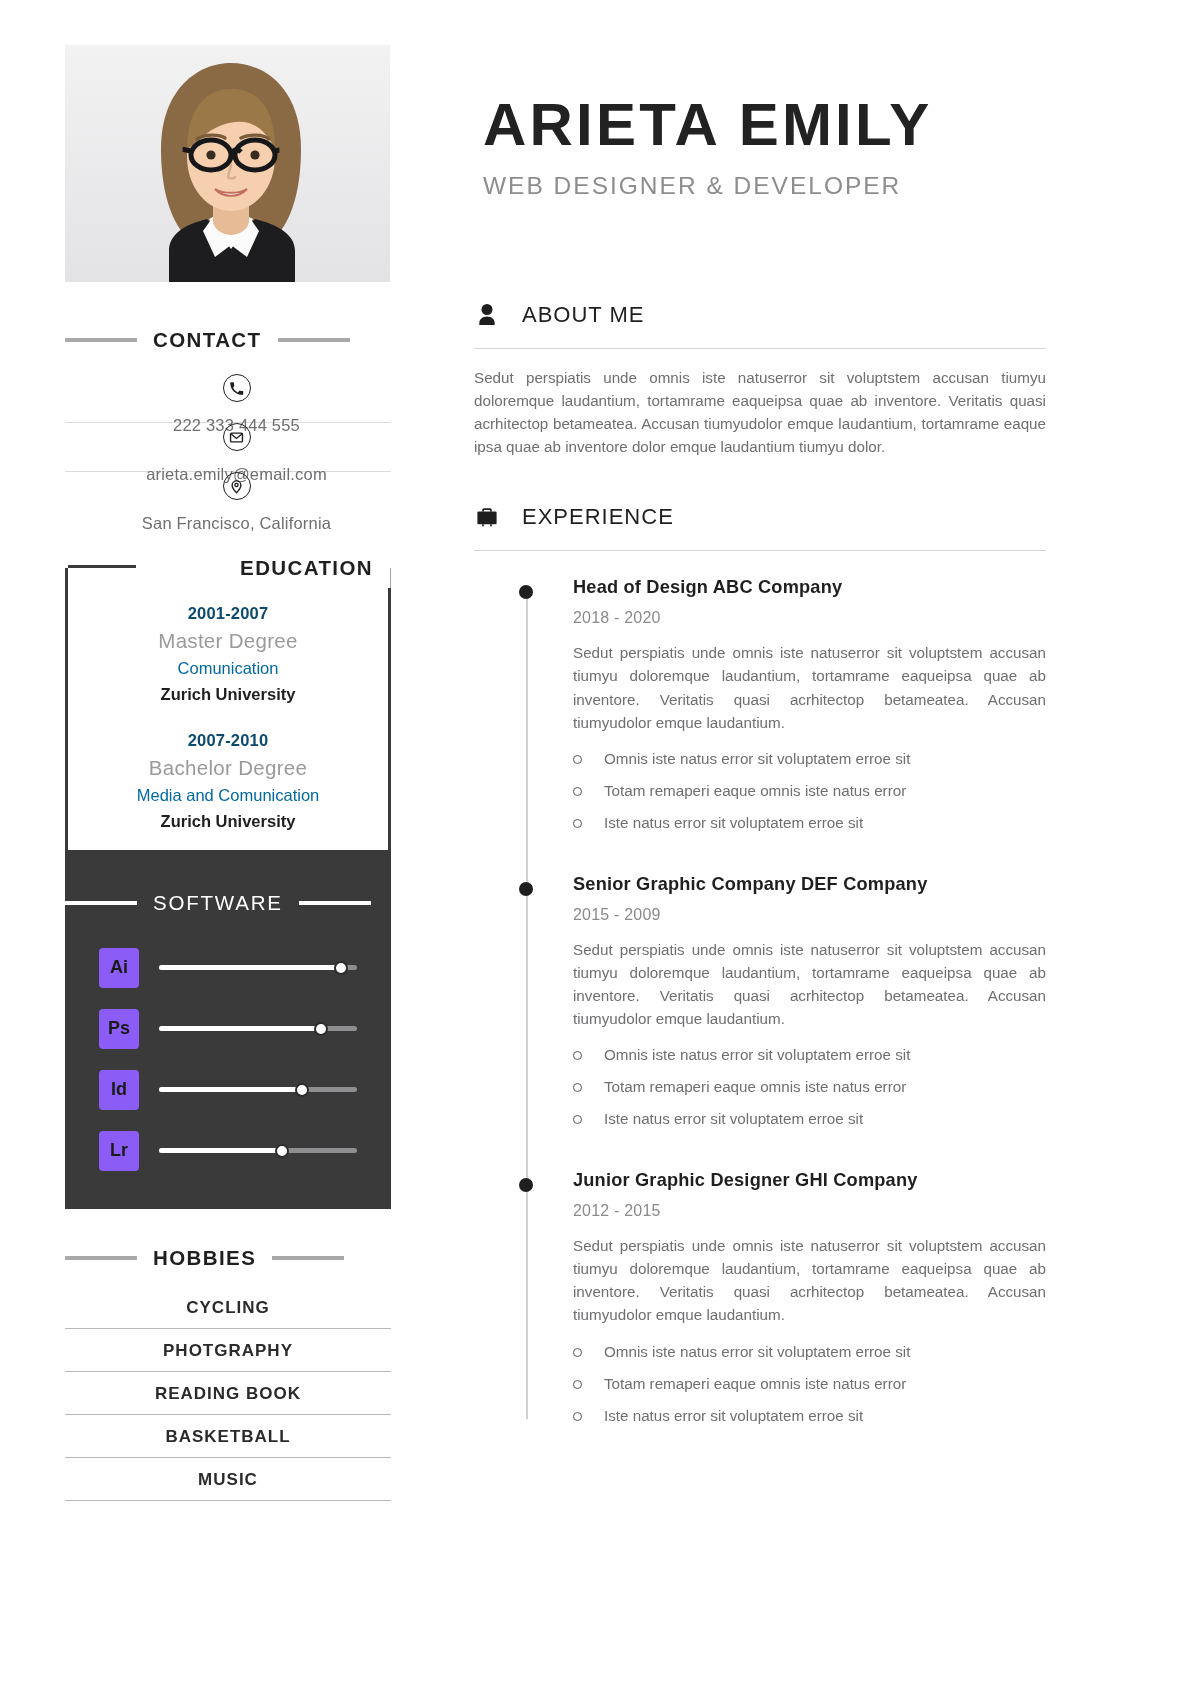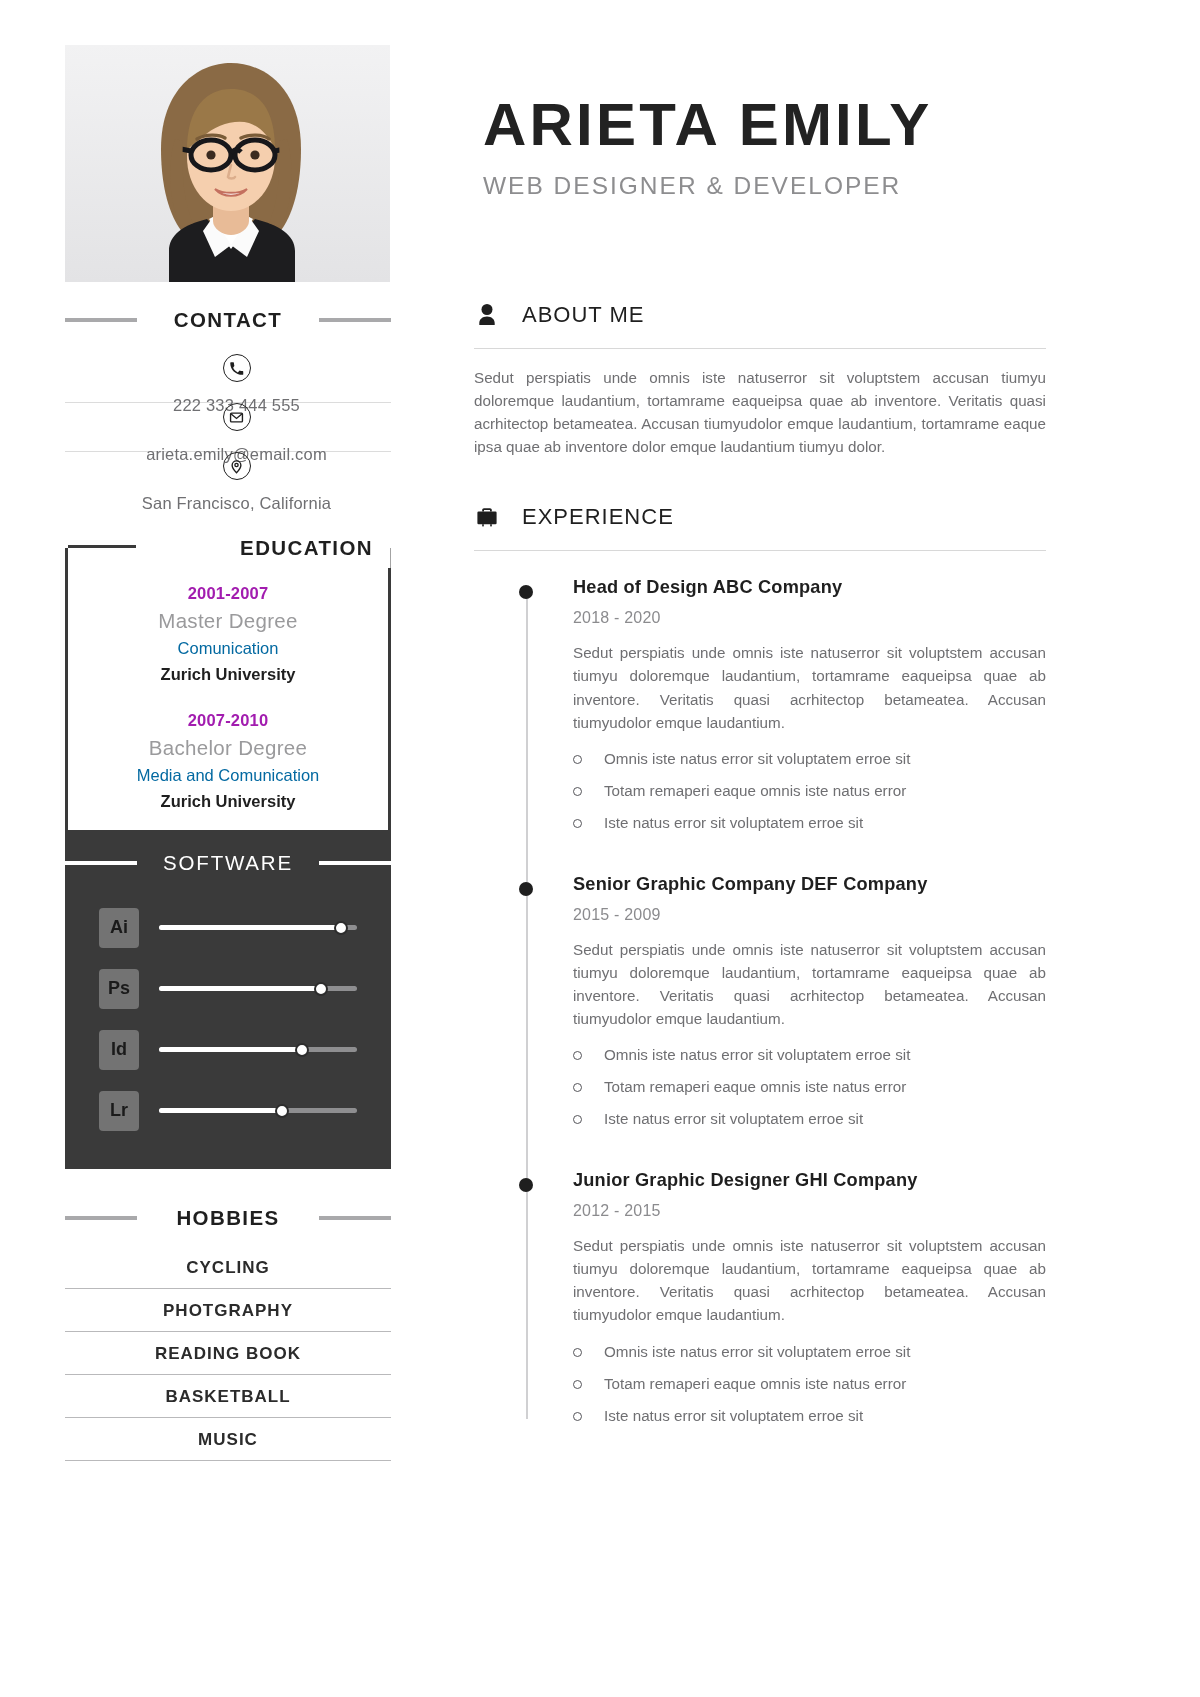--- a/index.html
+++ b/index.html
@@ -42,23 +42,24 @@
     letter-spacing: 2.0px;
     color: #8d8d8f;
     white-space: nowrap;
   }
 
   
   .left { position:absolute; left:65px; top:300px; width:326px; }
 
   
   .sec-head {
-    display:flex; align-items:center; justify-content:space-between;
+    display:flex; align-items:center; justify-content:flex-start;
     gap: 16px;
     height: 40px;
+    margin-top: 20px;
   }
   .sec-head .rule { flex:1 1 auto; height:4px; background:#a9a9ab; max-width:72px; }
   .sec-head .txt {
     font-size:20.5px; font-weight:700; letter-spacing:1.4px; color:#1f1f1f;
     white-space:nowrap;
   }
 
   
   .contact-list { margin-top: 14px; }
   .contact-row {
@@ -94,34 +95,34 @@
     position:relative; z-index:2;
     text-align:center;
     font-size:20.5px; font-weight:700; letter-spacing:1.4px; color:#1f1f1f;
     background:#fff; display:inline-block;
     padding: 0 18px;
     left: 50%; transform: translateX(-50%);
     line-height: 40px;
   }
   .edu-body { position:relative; z-index:1; padding: 16px 12px 22px; text-align:center; }
   .edu-item + .edu-item { margin-top: 27px; }
-  .edu-year   { font-size:16.5px; font-weight:700; color:#a21caf; letter-spacing:0.2px;text-align:center; }
+  .edu-year   { font-size:16.5px; font-weight:700; color:#0c4a6e; letter-spacing:0.2px;text-align:center; }
   .edu-degree { font-size:20.5px; font-weight:400; color:#9a9a9c; margin-top:6px; letter-spacing:0.3px;}
   .edu-field  { font-size:16.5px; font-weight:400; color:#0369a1; margin-top:6px; }
   .edu-school { font-size:16.5px; font-weight:700; color:#1f1f1f; margin-top:7px; }
 
   
   .sw-panel { background:#3a3a3a; padding: 10px 0 28px; margin-top:0; }
   .sw-panel .sec-head .txt { color:#ffffff; font-weight:400; letter-spacing:1.8px; }
   .sw-panel .sec-head .rule { background:#ffffff; max-width:72px; height:4px; }
   .sw-rows { padding: 14px 34px 0 34px; }
   .sw-row { display:flex; align-items:center; gap:20px; height: 61px; }
   .sw-badge {
     width: 40px; height: 40px; flex:0 0 40px;
-    background:#737373; border-radius:4px;
+    background:#8b5cf6; border-radius:4px;
     display:flex; align-items:center; justify-content:center;
     font-size:18px; font-weight:700; color:#1a1a1a;
   }
   .sw-track {
     position:relative; flex:1 1 auto; height:5px;
     background:#8e8e90; border-radius:3px;
   }
   .sw-fill { position:absolute; left:0; top:0; height:5px; background:#ffffff; border-radius:3px; }
   .sw-knob {
     position:absolute; top:50%; width:14px; height:14px;

